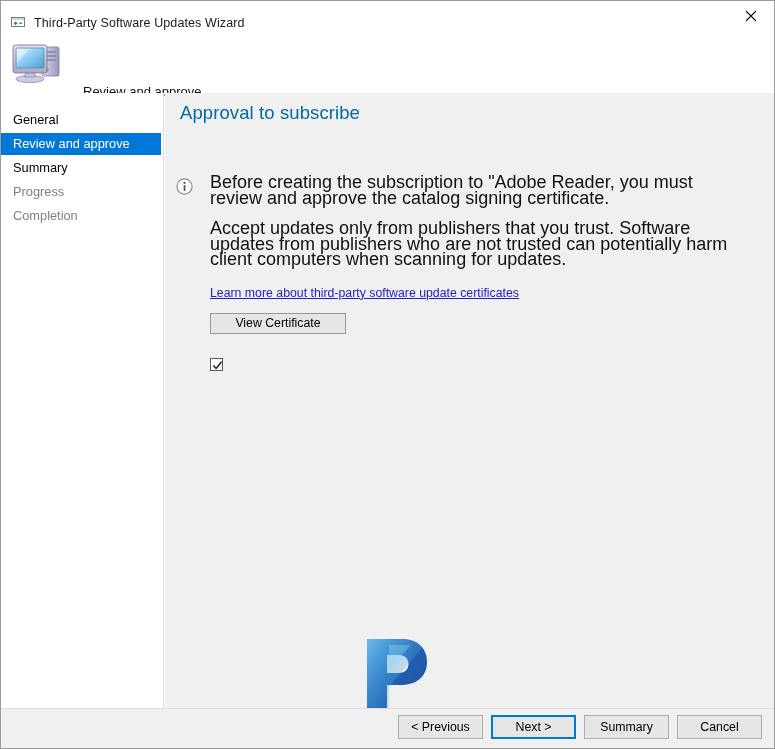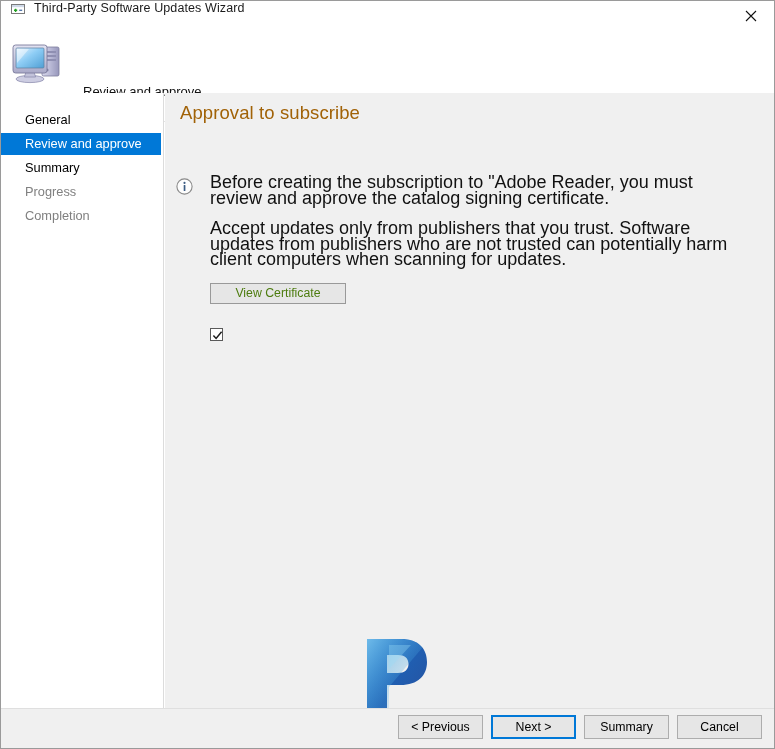--- a/index.html
+++ b/index.html
@@ -25,21 +25,21 @@
   }
 
   
   .titlebar {
     position: absolute;
     left: 0; top: 0;
     width: 100%;
     height: 29px;
     background: #ffffff;
     display: flex;
-    align-items: flex-start;
+    align-items: flex-end;
     box-sizing: border-box;
   }
   .title-icon {
     width: 16px;
     height: 16px;
     margin-left: 9px;
     margin-right: 8px;
     position: relative;
     flex: 0 0 auto;
   }
@@ -103,21 +103,21 @@
     width: 163px;
     height: 100%;
     background: #ffffff;
     border-right: 1px solid #dcdcdc;
     box-sizing: border-box;
     padding-top: 16px;
   }
   .nav-item {
     height: 22px;
     line-height: 22px;
-    padding-left: 24px;
+    padding-left: 12px;
     font-size: 12.8px;
     color: #000000;
     white-space: nowrap;
     margin-bottom: 2px;
     box-sizing: border-box;
   }
   .nav-item.selected {
     background: #0078d7;
     color: #ffffff;
     width: 160px;
@@ -131,21 +131,21 @@
     left: 164px; top: 0;
     right: 0;
     height: 100%;
     background: #f0f0f0;
   }
   .page-title {
     position: absolute;
     left: 15px;
     top: 9px;
     font-size: 18.5px;
-    color: #a16207;
+    color: #0369a1;
     white-space: nowrap;
     letter-spacing: 0.1px;
   }
 
   .info-block {
     position: absolute;
     left: 8px;
     top: 82px;
     right: 10px;
   }
@@ -175,21 +175,21 @@
     margin-bottom: 13px;
   }
   .view-cert-btn {
     display: block;
     width: 136px;
     height: 21px;
     line-height: 19px;
     text-align: center;
     font-size: 12.3px;
     font-family: "Liberation Sans", sans-serif;
-    color: #4d7c0f;
+    color: #000000;
     background: #e6e6e6;
     border: 1px solid #999999;
     box-sizing: border-box;
     padding: 0;
     cursor: default;
   }
   .cb-row {
     display: flex;
     align-items: center;
     margin-top: 24px;
@@ -334,20 +334,21 @@
         <div class="info-icon">
           <svg width="17" height="17" viewBox="0 0 17 17">
             <circle cx="8.5" cy="8.5" r="7.6" fill="#fdfdfd" stroke="#8a8a8a" stroke-width="1.1"></circle>
             <circle cx="8.5" cy="4.9" r="1.05" fill="#3b5b82"></circle>
             <rect x="7.7" y="6.9" width="1.7" height="6" rx="0.5" fill="#3b5b82"></rect>
           </svg>
         </div>
         <div class="info-body">
           <p class="para">Before creating the subscription to "Adobe Reader, you must review and approve the catalog signing certificate.</p>
           <p class="para second">Accept updates only from publishers that you trust. Software updates from publishers who are not trusted can potentially harm client computers when scanning for updates.</p>
+          <a class="link">Learn more about third-party software update certificates</a>
           <button class="view-cert-btn">View Certificate</button>
           <div class="cb-row">
             <span class="checkbox">
               <svg width="11" height="11" viewBox="0 0 11 11">
                 <path d="M1.4 5.6 L4.1 8.4 L9.6 1.8" stroke="#1b1b1b" stroke-width="1.5" fill="none"></path>
               </svg>
             </span>
           </div>
         </div>
       </div>

